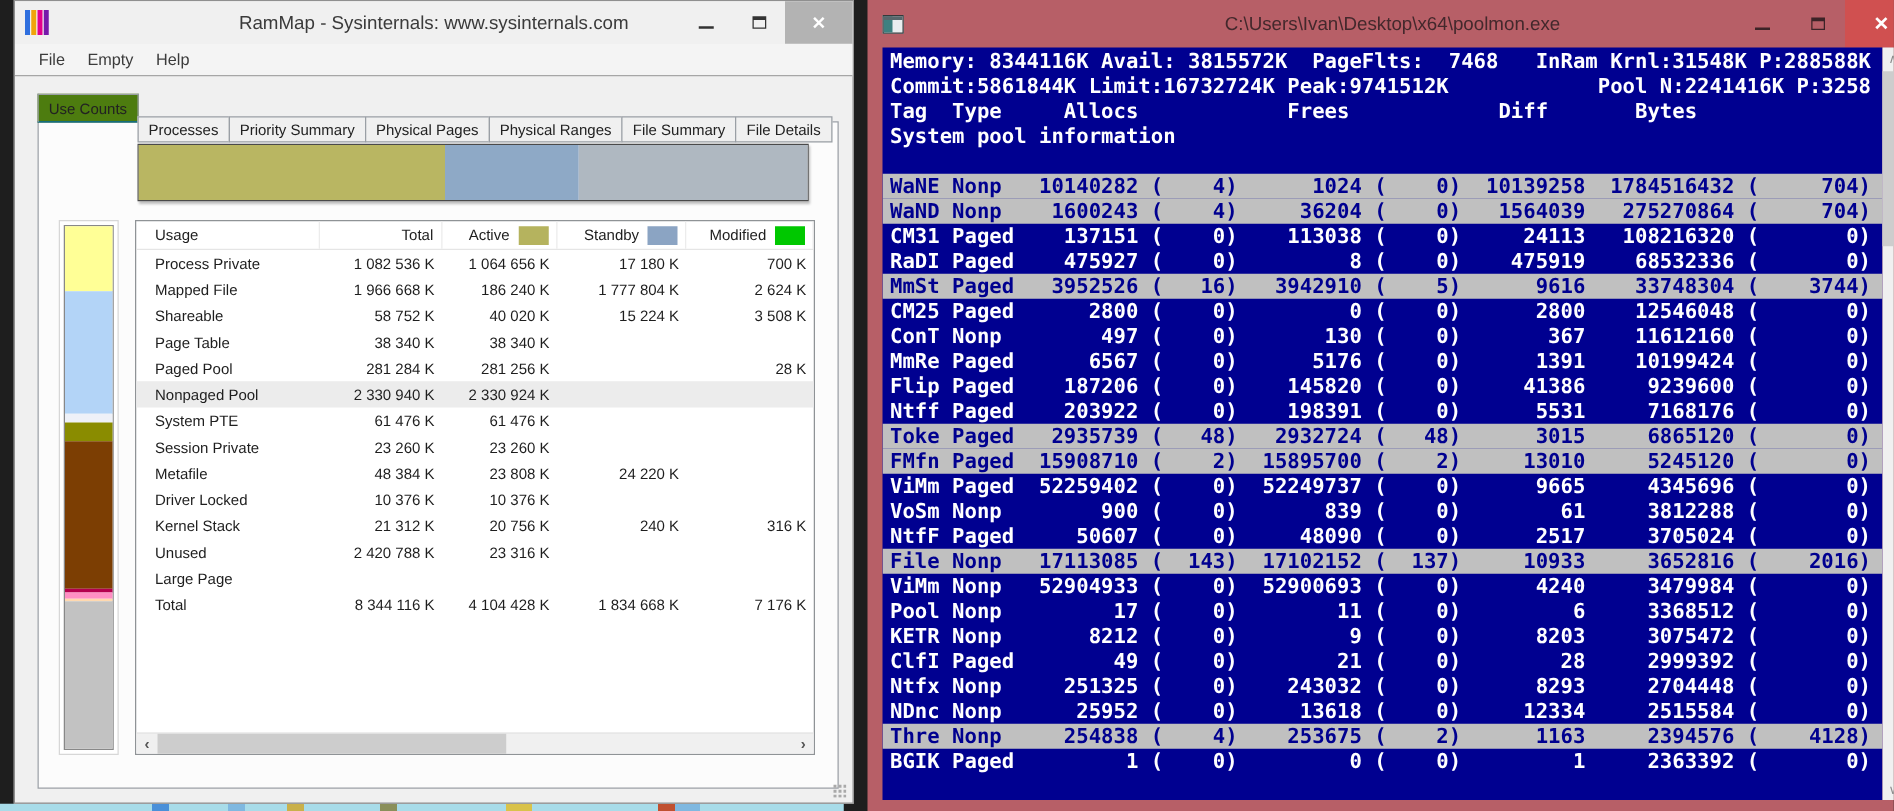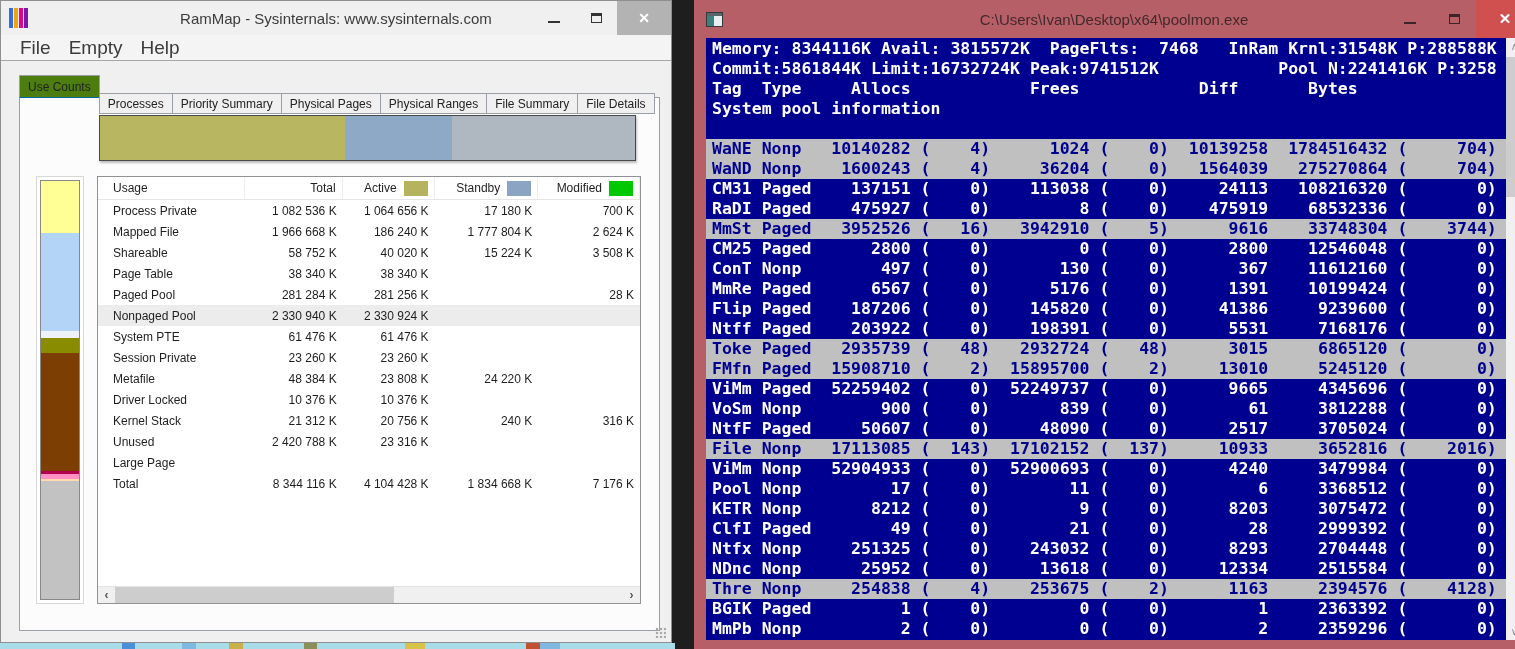--- a/index.html
+++ b/index.html
@@ -5,39 +5,39 @@
   * { margin:0; padding:0; box-sizing:border-box; }
   html,body { width:1515px; height:649px; overflow:hidden; background:#222; }
   body { font-family:"Liberation Sans", sans-serif; }
   .screen { position:relative; width:1515px; height:649px; background:#1e1e1e; }
 
   
   .taskbar-sliver { position:absolute; left:0; bottom:0; width:675px; height:6px;
     background:linear-gradient(90deg,#a8dce9 0 18%,#4a90d9 18% 20%,#a8dce9 20% 27%,#7fb8e0 27% 29%,#a8dce9 29% 34%,#c9b04a 34% 36%,#a8dce9 36% 45%,#8a8f5a 45% 47%,#a8dce9 47% 60%,#d9c24a 60% 63%,#a8dce9 63% 78%,#c05030 78% 80%,#7fb8e0 80% 83%,#a8dce9 83% 100%); }
 
   
-  .rammap { position:absolute; left:0; top:0; width:672px; height:643px;
+  .rammap { position:absolute; left:11px; top:0; width:672px; height:643px;
     background:#f0f0f0; border:1px solid #8f8f8f; }
   .rm-titlebar { position:relative; height:34px; display:flex; align-items:center; background:#f0f0f0; }
   .rm-icon { width:20px; height:20px; margin-left:8px; display:flex; gap:1px; align-items:flex-end; }
   .rm-icon i { display:block; width:4px; }
   .rm-icon i:nth-child(1){ height:20px; background:#2f6fde; }
   .rm-icon i:nth-child(2){ height:20px; background:#f0a30a; }
   .rm-icon i:nth-child(3){ height:20px; background:#e3008c; }
   .rm-icon i:nth-child(4){ height:20px; background:#7719aa; }
   .rm-title { position:absolute; left:0; right:0; text-align:center; font-size:15px; color:#3b3b3b; pointer-events:none; }
   .win-controls { position:absolute; right:0; top:0; height:100%; display:flex; align-items:stretch; }
   .wc-btn { width:42px; display:flex; align-items:center; justify-content:center; font-size:13px; color:#333; }
   .wc-min i { display:block; width:12px; border-bottom:2px solid #333; margin-top:8px; }
   .wc-max i { display:block; width:11px; height:10px; border:1.5px solid #333; border-top-width:3px; }
   .rm-close { width:54px; background:#b3b3b3; color:#fff; font-size:14px; font-weight:bold; }
 
   .rm-menubar { height:26px; display:flex; align-items:center; padding-left:10px;
     background:#f4f4f4; border-bottom:1px solid #a6a6a6; }
-  .menu-item { font-size:19px; color:#3b3b3b; padding:3px 9px; }
+  .menu-item { font-size:13px; color:#3b3b3b; padding:3px 9px; }
 
   .rm-tabs { position:absolute; left:18px; top:74px; height:23px; display:flex; z-index:3; }
   .tab { font-size:12px; color:#222; background:#f0f0f0; border:1px solid #9a9fa5;
     padding:3px 8px 4px; margin-right:-1px; height:21px; margin-top:18px; white-space:nowrap; }
   .tab.active { background:#4d7c0f; height:23px; margin-top:0; border-bottom:1px solid #0369a1; padding-top:4px; }
 
   .rm-panel { position:absolute; left:18px; top:96px; width:641px; height:534px;
     background:#fcfcfc; border:1px solid #9a9fa5; }
 
   .rm-usagebar { position:absolute; left:79px; top:17px; width:537px; height:46px;
@@ -342,21 +342,20 @@
         <div class="tline">NtfF Paged     50607 (    0)     48090 (    0)      2517     3705024 (       0)</div>
         <div class="tline hl">File Nonp   17113085 (  143)  17102152 (  137)     10933     3652816 (    2016)</div>
         <div class="tline">ViMm Nonp   52904933 (    0)  52900693 (    0)      4240     3479984 (       0)</div>
         <div class="tline">Pool Nonp         17 (    0)        11 (    0)         6     3368512 (       0)</div>
         <div class="tline">KETR Nonp       8212 (    0)         9 (    0)      8203     3075472 (       0)</div>
         <div class="tline">ClfI Paged        49 (    0)        21 (    0)        28     2999392 (       0)</div>
         <div class="tline">Ntfx Nonp     251325 (    0)    243032 (    0)      8293     2704448 (       0)</div>
         <div class="tline">NDnc Nonp      25952 (    0)     13618 (    0)     12334     2515584 (       0)</div>
         <div class="tline hl">Thre Nonp     254838 (    4)    253675 (    2)      1163     2394576 (    4128)</div>
         <div class="tline">BGIK Paged         1 (    0)         0 (    0)         1     2363392 (       0)</div>
-        <div class="tline">MmPb Nonp          2 (    0)         0 (    0)         2     2359296 (       0)</div>
       </div>
 
     <div class="term-scroll">
       <span class="ts-arrow ts-up">∧</span>
       <span class="ts-thumb"></span>
       <span class="ts-arrow ts-down">∨</span>
     </div>
   </section>
 
 </div>

